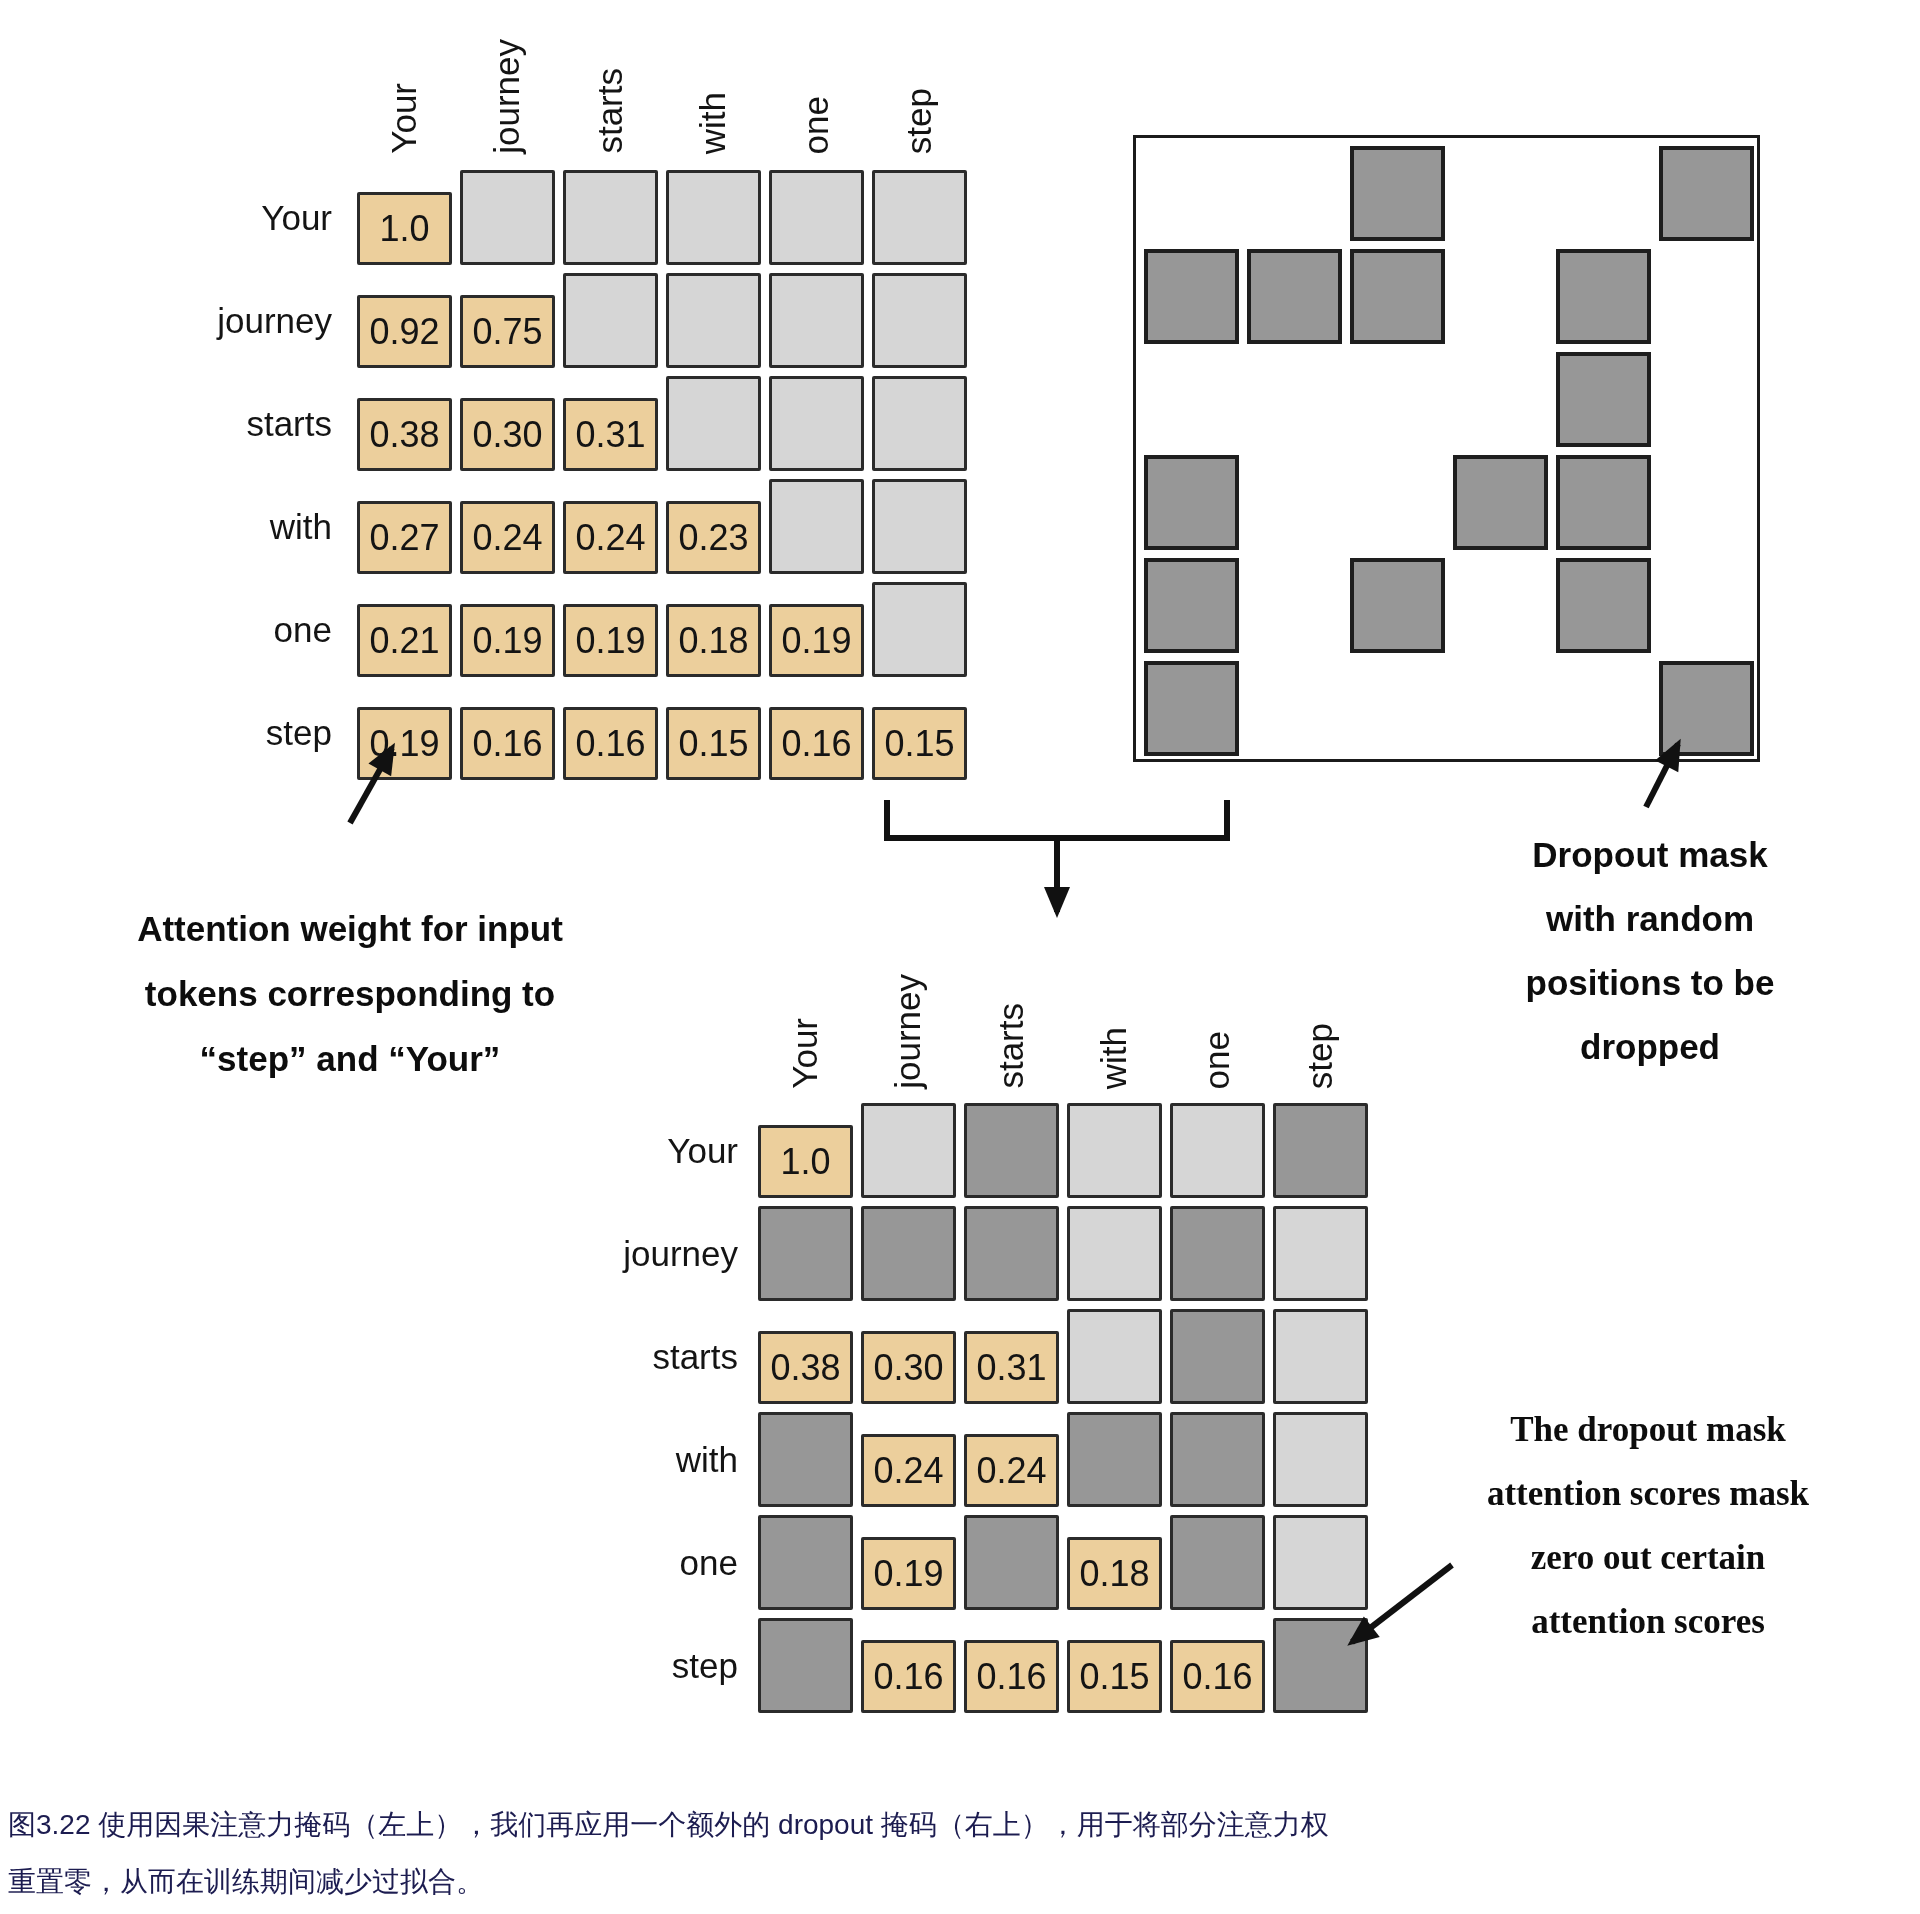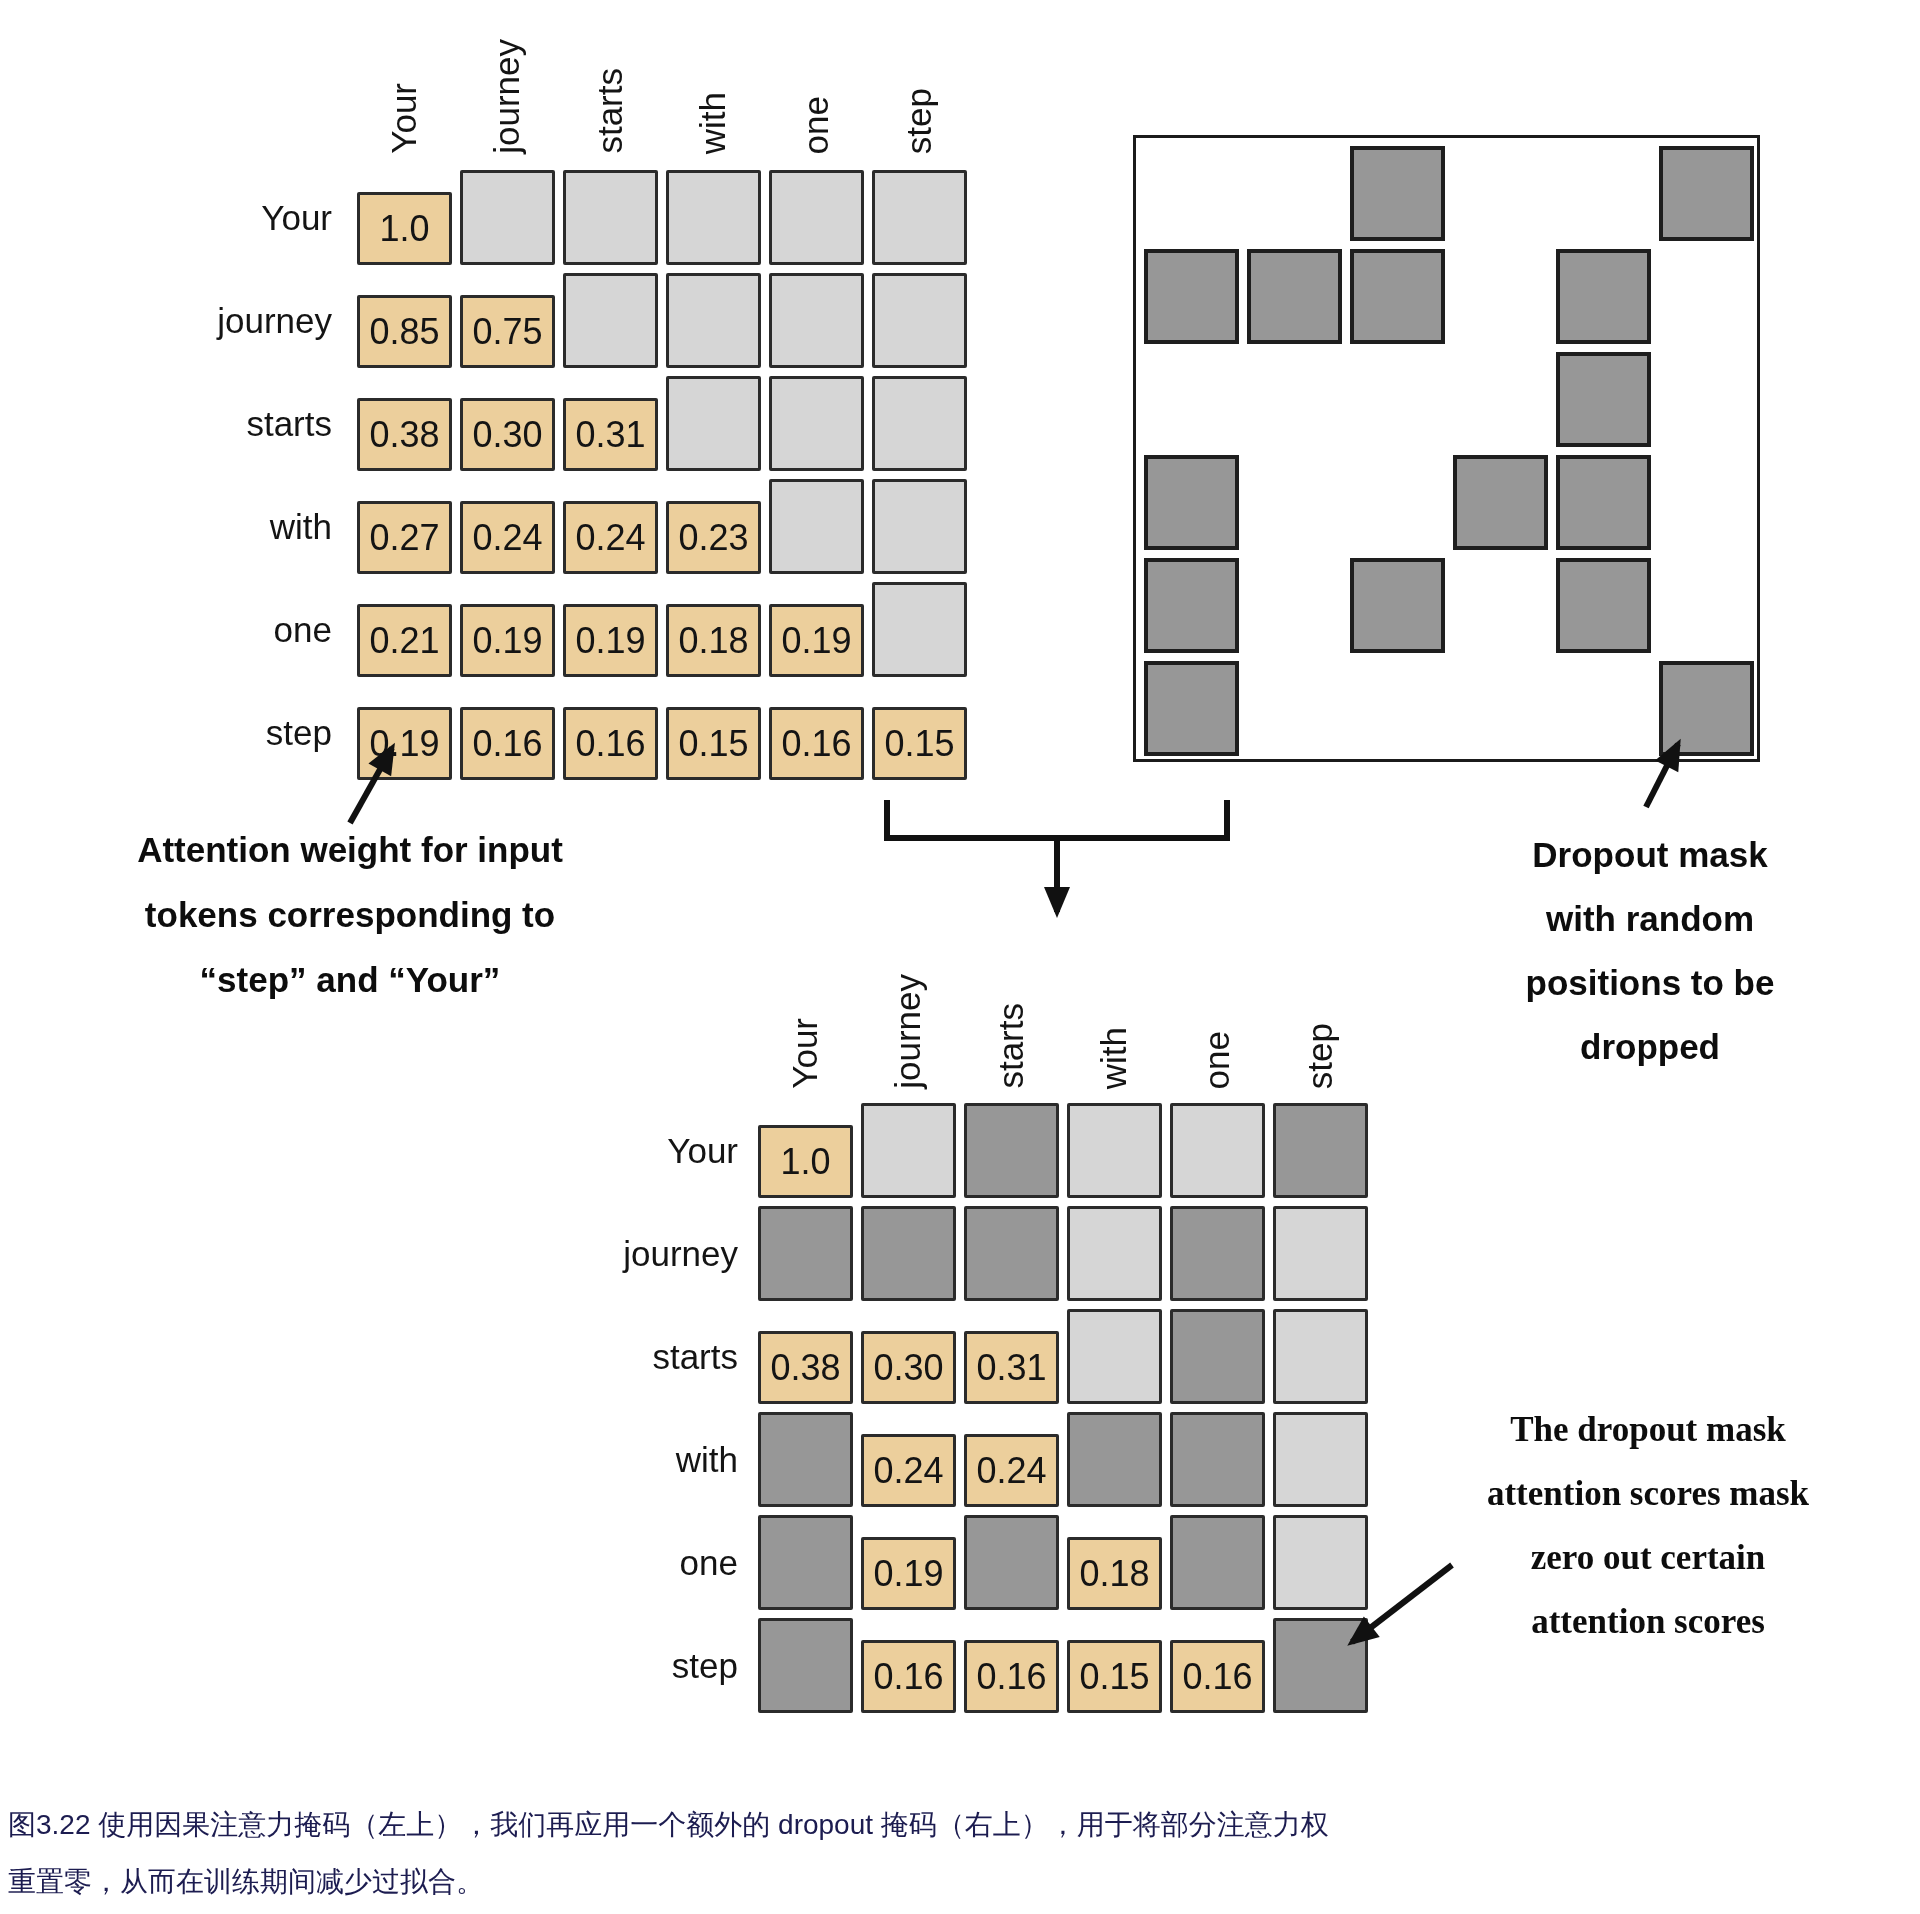--- a/index.html
+++ b/index.html
@@ -116,21 +116,21 @@
       <div>one</div>
       <div>step</div>
     </div>
   <div class="matrix" style="left:357px;top:170px;">
       <div class="cell tan">1.0</div>
       <div class="cell light"></div>
       <div class="cell light"></div>
       <div class="cell light"></div>
       <div class="cell light"></div>
       <div class="cell light"></div>
-      <div class="cell tan">0.85</div>
+      <div class="cell tan">0.92</div>
       <div class="cell tan">0.75</div>
       <div class="cell light"></div>
       <div class="cell light"></div>
       <div class="cell light"></div>
       <div class="cell light"></div>
       <div class="cell tan">0.38</div>
       <div class="cell tan">0.30</div>
       <div class="cell tan">0.31</div>
       <div class="cell light"></div>
       <div class="cell light"></div>
@@ -257,21 +257,21 @@
         <polygon points="2,4 33,17 2,30" fill="#111"></polygon>
       </marker>
     </defs>
     <path d="M887,800 L887,838 L1227,838 L1227,800" fill="none" stroke="#111" stroke-width="6"></path>
     <line x1="1057" y1="838" x2="1057" y2="912" stroke="#111" stroke-width="6" marker-end="url(#ah)"></line>
     <line x1="350" y1="823" x2="392" y2="748" stroke="#111" stroke-width="6" marker-end="url(#ah)"></line>
     <line x1="1646" y1="807" x2="1678" y2="744" stroke="#111" stroke-width="6" marker-end="url(#ah)"></line>
     <line x1="1452" y1="1565" x2="1352" y2="1642" stroke="#111" stroke-width="6" marker-end="url(#ah)"></line>
   </svg>
 
-  <div class="note" style="left:60px;top:817px;width:580px;line-height:65px;">
+  <div class="note" style="left:60px;top:896px;width:580px;line-height:65px;">
     <div>Attention weight for input</div>
     <div>tokens corresponding to</div>
     <div>“step” and “Your”</div>
   </div>
 
   <div class="note" style="left:1450px;top:823px;width:400px;">
     <div>Dropout mask</div>
     <div>with random</div>
     <div>positions to be</div>
     <div>dropped</div>

